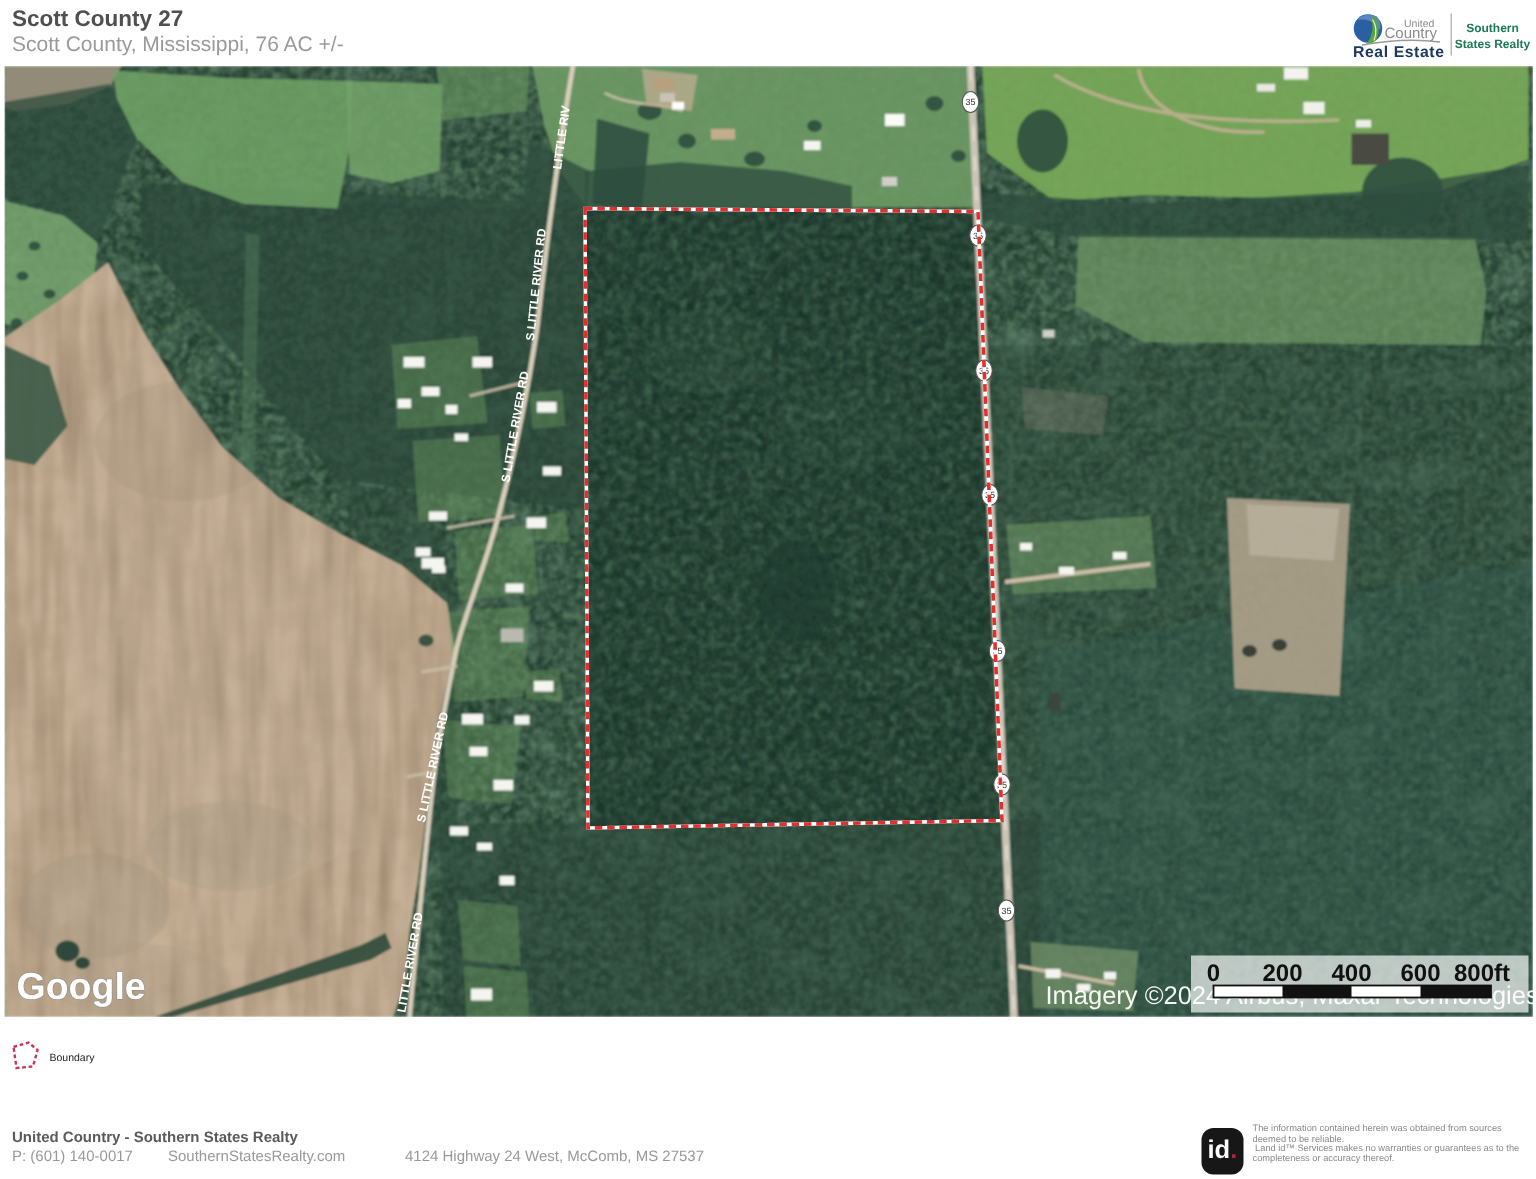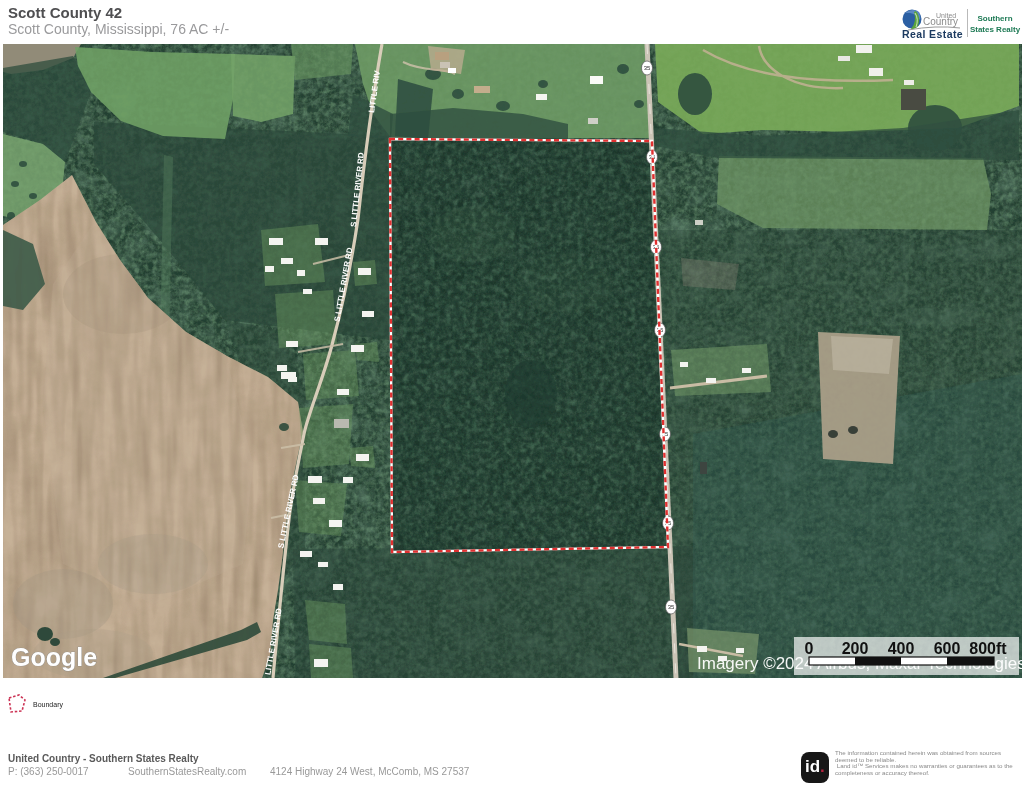--- a/index.html
+++ b/index.html
@@ -2,21 +2,21 @@
 <html><head>
 <meta charset="utf-8">
 <style>
   html,body{margin:0;padding:0;background:#ffffff;}
   body{width:1024px;height:786px;position:relative;font-family:"Liberation Sans",sans-serif;overflow:hidden;}
   .abs{position:absolute;}
 </style>
 </head>
 <body>
 
-<div class="abs" style="left:8px;top:4px;font-size:15px;font-weight:bold;color:#4f4f51;">Scott County 42</div>
+<div class="abs" style="left:8px;top:4px;font-size:15px;font-weight:bold;color:#4f4f51;">Scott County 27</div>
 
 <div class="abs" style="left:8px;top:21px;font-size:14px;color:#9a9a9c;">Scott County, Mississippi, 76 AC +/-</div>
 
 <div class="abs" style="left:896px;top:4px;width:128px;height:38px;">
 <svg width="128" height="38" viewBox="0 0 128 38">
 
   <circle cx="16" cy="15" r="9.5" fill="#2b5fa3"></circle>
   <path d="M9,9 Q14,4 22,7 Q25,11 24,16 Q20,10 14,9 Z" fill="#5b88c4"></path>
   <path d="M20,7 Q25,13 22,22 Q19,26 15,25 Q21,18 18,8 Z" fill="#5aa43c"></path>
   <path d="M19,9 Q23,15 20,23" stroke="#e8f0e0" stroke-width="0.8" fill="none"></path>
@@ -312,21 +312,21 @@
 
 <div class="abs" style="left:5px;top:692px;width:120px;height:26px;">
 <svg width="120" height="26" viewBox="0 0 120 26">
   <path d="M4,6 L14,3 L20,8 L17,19 L6,20 Z" fill="none" stroke="#cc3355" stroke-width="1.6" stroke-dasharray="2.5,1.8"></path>
   <text x="28" y="15" font-size="7" fill="#222" font-family="Liberation Sans">Boundary</text>
 </svg>
 </div>
 
 <div class="abs" style="left:8px;top:753px;font-size:10px;font-weight:bold;color:#5a5a5a;">United Country - Southern States Realty</div>
 
-<div class="abs" style="left:8px;top:766px;font-size:10px;color:#999999;">P: (363) 250-0017</div>
-<div class="abs" style="left:128px;top:766px;font-size:10px;color:#999999;">SouthernStatesRealty.com</div>
+<div class="abs" style="left:8px;top:766px;font-size:10px;color:#999999;">P: (601) 140-0017</div>
+<div class="abs" style="left:112px;top:766px;font-size:10px;color:#999999;">SouthernStatesRealty.com</div>
 <div class="abs" style="left:270px;top:766px;font-size:10px;color:#999999;">4124 Highway 24 West, McComb, MS 27537</div>
 
 <div class="abs" style="left:801px;top:752px;width:28px;height:31px;background:#171717;border-radius:8px;">
   <div class="abs" style="left:4px;top:5px;font-size:17px;font-weight:bold;color:#ffffff;">id<span style="color:#b5213e;">.</span></div>
 </div>
 
 <div class="abs" style="left:835px;top:750px;width:189px;font-size:6.2px;line-height:6.7px;color:#8a8a8a;">The information contained herein was obtained from sources deemed to be reliable.<br>&nbsp;Land id™ Services makes no warranties or guarantees as to the completeness or accuracy thereof.</div>
 
 </body></html>

